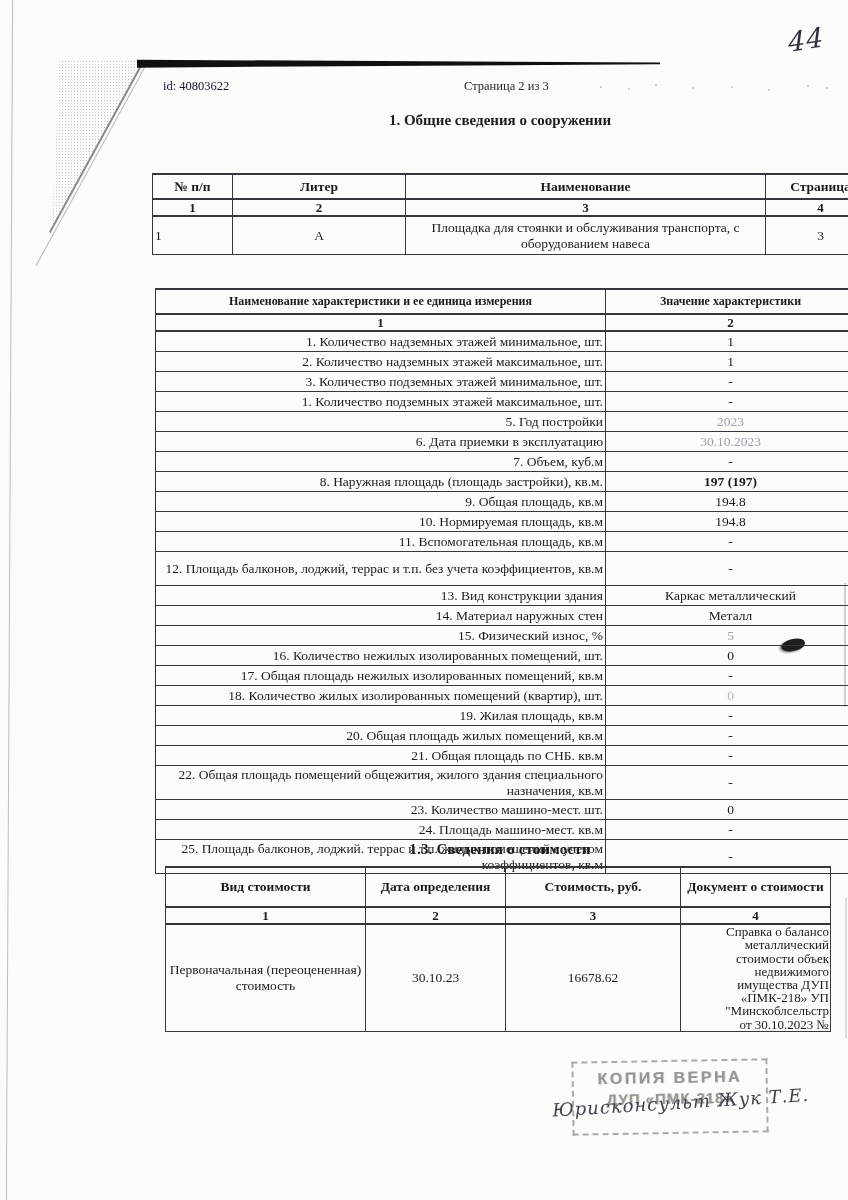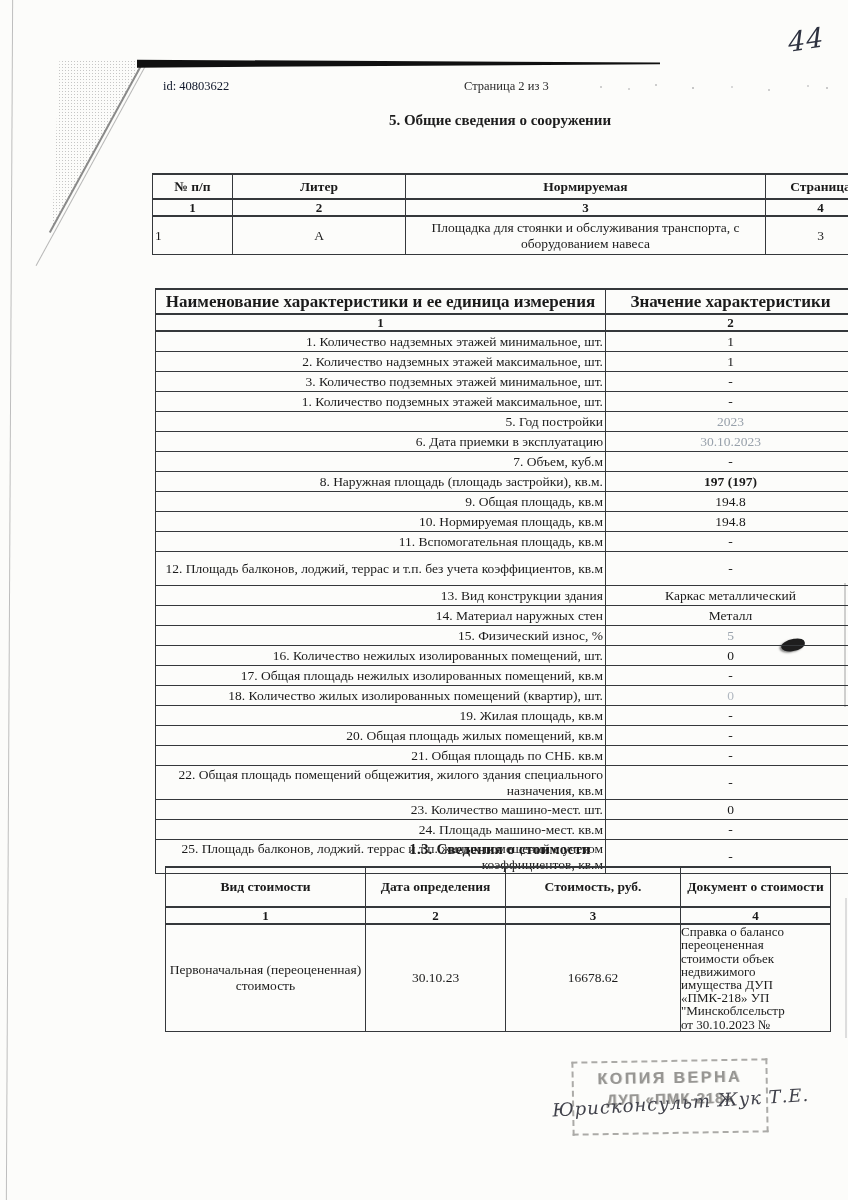--- a/index.html
+++ b/index.html
@@ -39,32 +39,32 @@
   table{border-collapse:collapse;table-layout:fixed;font-size:13.5px;color:#1b1b1b;position:absolute;}
   td,th{border:1.4px solid #35383b;padding:0 2px;overflow:hidden;vertical-align:middle;}
   th{font-weight:bold;}
   .numrow td{font-weight:bold;text-align:center;height:15px;font-size:13px;line-height:13px;
         border-bottom-width:2px;}
   .t1{left:152px;top:173px;width:723px;}
   .t1 th{height:23px;text-align:center;border-top-width:2.2px;border-bottom-width:2px;}
   .t1 .datarow td{height:37px;text-align:center;line-height:16px;}
   .t1 .datarow td.first{text-align:left;vertical-align:middle;}
   .t2{left:155px;top:288px;width:700px;}
-  .t2 th{height:23px;text-align:center;border-top-width:2.2px;border-bottom-width:2px;font-size:17px;}
+  .t2 th{height:23px;text-align:center;border-top-width:2.2px;border-bottom-width:2px;font-size:12px;}
   .t2 td.name{text-align:right;padding-left:3px;line-height:15.5px;}
   .t2 td.val{text-align:center;}
   .t2 tr.r-std td{height:19px;}
   .t2 tr.r-tall td{height:33px;}
   .v-faint{color:#98a1ab;}
   .v-xfaint{color:#b2b9c1;}
   .v-bold{font-weight:bold;}
   .t3{left:165px;top:866px;width:665px;}
   .t3 th{height:38px;text-align:center;line-height:16px;border-top-width:2.2px;border-bottom-width:2px;}
   .t3 .datarow td{height:106px;text-align:center;line-height:16px;}
-  .t3 .datarow td.doc{padding:0 1px 0 0;line-height:13.2px;font-size:13px;text-align:left;}
+  .t3 .datarow td.doc{padding:0 1px 0 0;line-height:13.2px;font-size:13px;text-align:right;}
   .t3 .datarow td.doc div{white-space:nowrap;}
   
   .stamp{position:absolute;left:572px;top:1060px;width:192px;height:70px;border:2px dashed #a5a4a1;
         transform:rotate(-1deg);color:#8f8e8b;font-family:"Liberation Sans",sans-serif;font-weight:bold;
         text-align:center;opacity:.92;}
   .stamp .l1{margin-top:7px;font-size:16px;letter-spacing:2.5px;text-shadow:1px 0 0 rgba(150,149,145,.45);}
   .stamp .l2{margin-top:3px;font-size:15px;letter-spacing:1px;text-shadow:1px 0 0 rgba(150,149,145,.45);}
   .signature{position:absolute;left:552px;top:1092px;width:250px;font-family:"DejaVu Serif",serif;
         font-style:italic;font-size:18px;color:#41424b;transform:rotate(-3.5deg);letter-spacing:1px;white-space:nowrap;}
 </style>
@@ -81,34 +81,34 @@
   <div class="specks"></div>
   <div class="ink-blob"></div>
   <div class="right-line1"></div>
   <div class="right-line2"></div>
 
   <div class="hand-number">44</div>
 
   <div class="doc-id">id: 40803622</div>
   <div class="page-indicator">Страница 2 из 3</div>
 
-  <div class="title t-s1">5. Общие сведения о сооружении</div>
+  <div class="title t-s1">1. Общие сведения о сооружении</div>
 
   <table class="t1">
     <colgroup>
         <col style="width:80px">
         <col style="width:173px">
         <col style="width:360px">
         <col style="width:110px">
       </colgroup>
     <tbody>
         <tr>
       <th>№ п/п</th>
       <th>Литер</th>
-      <th>Нормируемая</th>
+      <th>Наименование</th>
       <th>Страница</th>
     </tr>
     <tr class="numrow">
       <td>1</td>
       <td>2</td>
       <td>3</td>
       <td>4</td>
     </tr>
     <tr class="datarow">
       <td class="first">1</td>
@@ -258,21 +258,21 @@
       <td>2</td>
       <td>3</td>
       <td>4</td>
     </tr>
     <tr class="datarow">
       <td>Первоначальная (переоцененная) стоимость</td>
       <td>30.10.23</td>
       <td>16678.62</td>
       <td class="doc">
         <div>Справка о балансо</div>
-        <div>переоцененная</div>
+        <div>металлический</div>
         <div>стоимости объек</div>
         <div>недвижимого</div>
         <div>имущества ДУП</div>
         <div>«ПМК-218» УП</div>
         <div>"Минскоблсельстр</div>
         <div>от 30.10.2023 №</div>
       </td>
     </tr>
   </tbody>
     </table>

